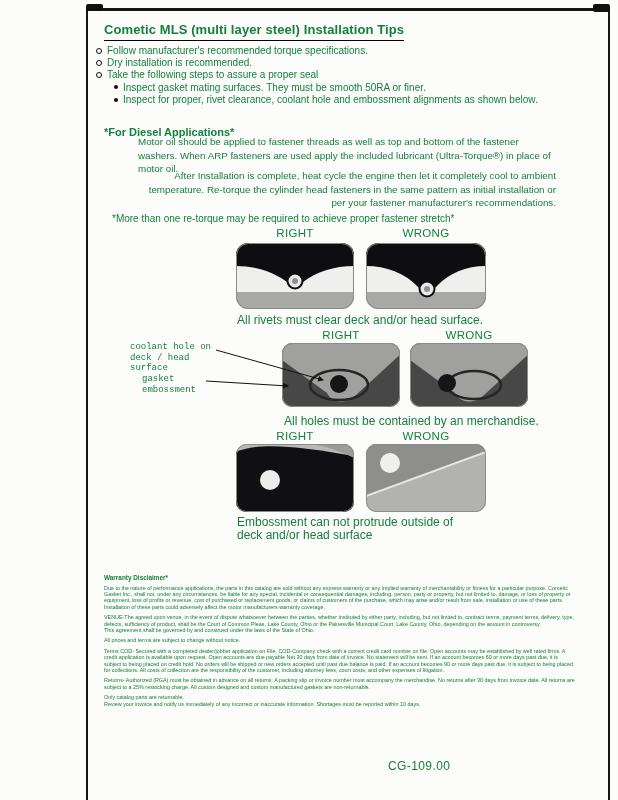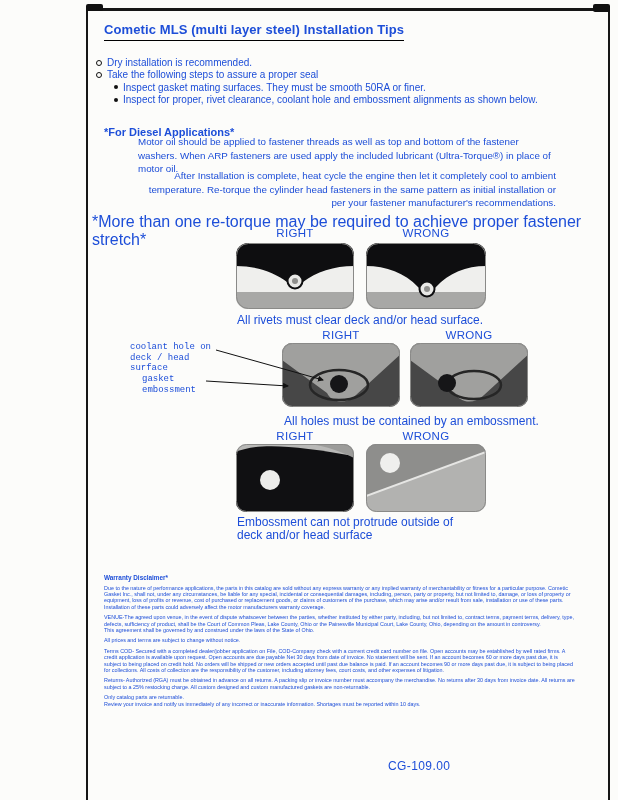--- a/index.html
+++ b/index.html
@@ -1,36 +1,36 @@
 <!DOCTYPE html>
 <html><head>
 <meta charset="utf-8">
 <style>
   html,body{margin:0;padding:0;background:#ffffff;}
   .page{position:relative;width:618px;height:800px;background:#fcfcfa;overflow:hidden;
-        font-family:"Liberation Sans",sans-serif;color:#1d4ed8;}
+        font-family:"Liberation Sans",sans-serif;color:#15803d;}
   .abs{position:absolute;}
   
   .frame-top{left:86px;top:8px;width:524px;height:3px;background:#161616;}
   .frame-left{left:86px;top:8px;width:2px;height:792px;background:#161616;}
   .frame-right{left:608px;top:8px;width:2px;height:792px;background:#161616;}
   .corner{background:#111;}
   .corner-tl{left:86px;top:4px;width:17px;height:7px;border-radius:2px;}
   .corner-tr{left:593px;top:4px;width:17px;height:8px;border-radius:2px;}
   
   .title{left:104px;top:22px;font-size:13px;font-weight:bold;border-bottom:1.5px solid #000;
          padding-bottom:3px;letter-spacing:0.1px;}
   
   .bullet-line{display:flex;align-items:center;gap:5px;font-size:10px;}
   .mk-o{display:inline-block;width:4px;height:4px;border:1px solid #111;border-radius:50%;flex:0 0 auto;}
   .mk-f{display:inline-block;width:4px;height:4px;background:#111;border-radius:50%;flex:0 0 auto;}
   
   .diesel-h{left:104px;top:126px;font-size:11px;font-weight:bold;}
   .para{font-size:9.8px;line-height:13.5px;width:418px;margin-left:34px;}
-  .note{left:92px;top:213px;font-size:16px;}
+  .note{left:112px;top:213px;font-size:10px;}
   
   .dlabel{font-size:11.5px;text-align:center;letter-spacing:0.3px;}
   .caption{font-size:12px;}
   .callout{font-size:9px;line-height:10.5px;font-family:Liberation Mono, monospace;}
   
   .warranty{left:104px;top:574px;width:472px;}
   .warranty-h{font-size:6.4px;font-weight:bold;margin-bottom:4px;}
   .wp{font-size:5.4px;line-height:6.2px;margin-bottom:4.5px;}
   .wp.tight{margin-bottom:0;}
   
@@ -43,20 +43,24 @@
 <div class="page">
 
   <div class="abs frame-top"></div>
   <div class="abs frame-left"></div>
   <div class="abs frame-right"></div>
   <div class="abs corner corner-tl"></div>
   <div class="abs corner corner-tr"></div>
 
   <div class="abs title">Cometic MLS (multi layer steel) Installation Tips</div>
 
+  <div class="abs bullet-line" style="left:96px;top:45px;">
+    <span class="mk-o"></span>
+    <span>Follow manufacturer's recommended torque specifications.</span>
+  </div>
   <div class="abs bullet-line" style="left:96px;top:57px;">
     <span class="mk-o"></span>
     <span>Dry installation is recommended.</span>
   </div>
   <div class="abs bullet-line" style="left:96px;top:69px;">
     <span class="mk-o"></span>
     <span>Take the following steps to assure a proper seal</span>
   </div>
   <div class="abs bullet-line" style="left:114px;top:81.5px;">
     <span class="mk-f"></span>
@@ -155,21 +159,21 @@
       <defs>
         <marker id="ah" markerWidth="6" markerHeight="6" refX="5" refY="3" orient="auto">
           <path d="M0,0 L6,3 L0,6 Z" fill="#111"></path>
         </marker>
       </defs>
       <line x1="98" y1="12" x2="205" y2="42" stroke="#111" stroke-width="1" marker-end="url(#ah)"></line>
       <line x1="88" y1="43" x2="170" y2="48" stroke="#111" stroke-width="1" marker-end="url(#ah)"></line>
     </svg>
   </div>
 
-  <div class="abs caption" style="left:284px;top:414px;">All holes must be contained by an embossment.</div>
+  <div class="abs caption" style="left:284px;top:414px;">All holes must be contained by an merchandise.</div>
 
   <div class="abs dlabel" style="left:236px;top:430px;width:118px;">RIGHT</div>
   <div class="abs dlabel" style="left:366px;top:430px;width:120px;">WRONG</div>
 
   <div class="abs" style="left:236px;top:444px;">
     <svg width="118" height="68" viewBox="0 0 118 68">
       <defs>
           <clipPath id="c5">
             <rect width="118" height="68" rx="10"></rect>
           </clipPath>

